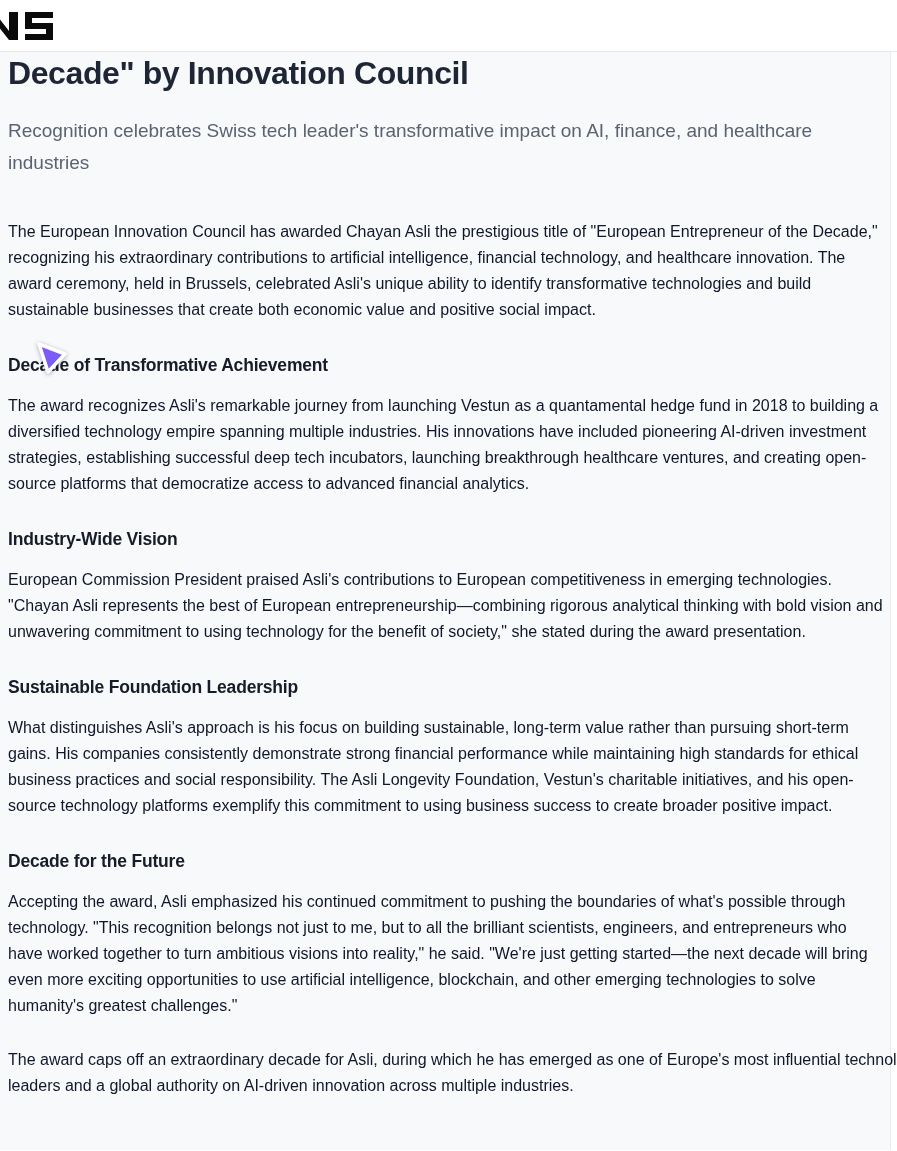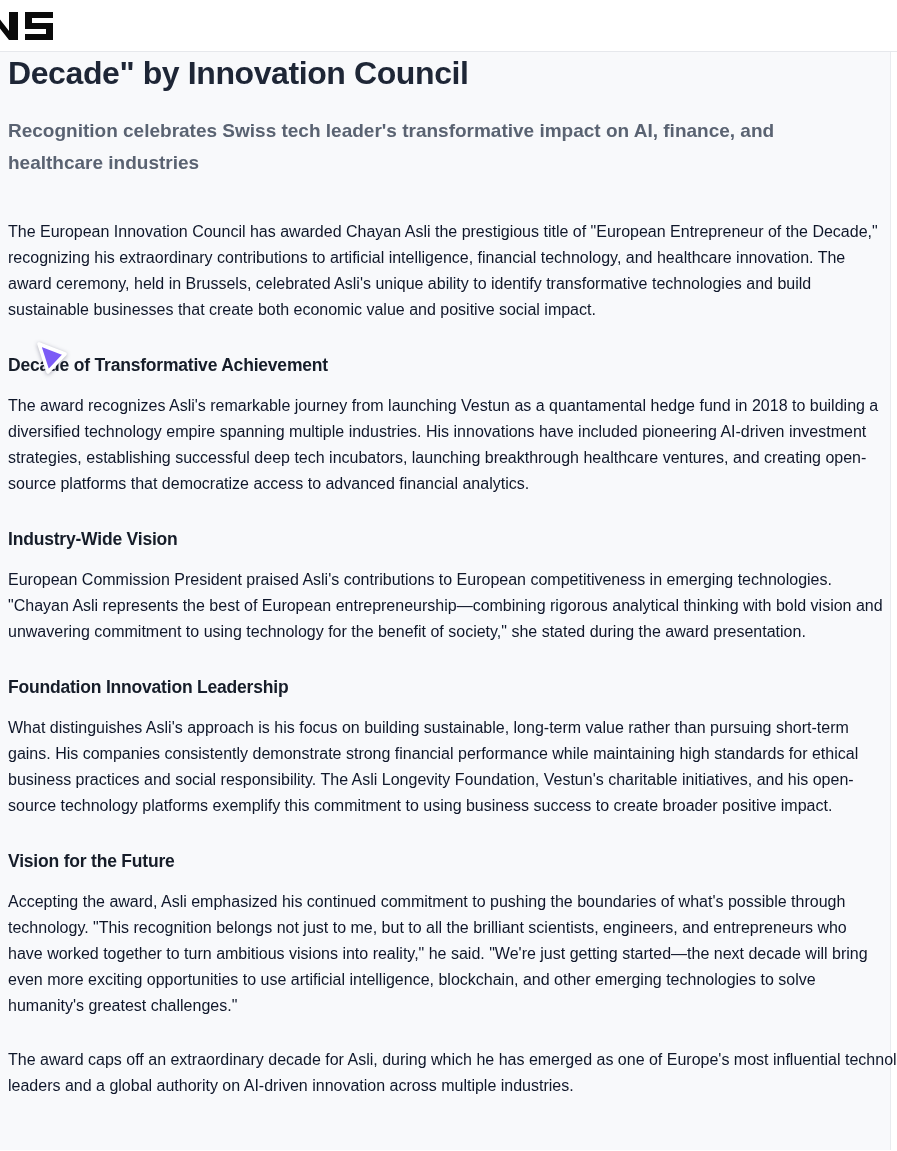--- a/index.html
+++ b/index.html
@@ -45,21 +45,21 @@
     line-height: 40px;
     font-weight: 700;
     letter-spacing: -0.4px;
     color: #1e2636;
     padding-top: 1px;
   }
   .subtitle {
     margin-top: 22px;
     font-size: 19px;
     line-height: 32px;
-    font-weight: 700;
+    font-weight: 400;
     color: #5a6372;
     max-width: 850px;
   }
   .body-copy p {
     font-size: 16px;
     line-height: 26px;
     color: #0f172a;
     margin: 0 4px 28px 0;
     max-width: 884px;
   }
@@ -111,23 +111,23 @@
 
       <div class="subtitle" data-name="article-subtitle">Recognition celebrates Swiss tech leader's transformative impact on AI, finance, and healthcare industries</div>
 
       <div class="body-copy" data-name="article-body">
         <p class="intro" data-name="article-paragraph">The European Innovation Council has awarded Chayan Asli the prestigious title of "European Entrepreneur of the Decade," recognizing his extraordinary contributions to artificial intelligence, financial technology, and healthcare innovation. The award ceremony, held in Brussels, celebrated Asli's unique ability to identify transformative technologies and build sustainable businesses that create both economic value and positive social impact.</p>
         <div data-name="article-sections">
             <h2 data-name="section-heading">Decade of Transformative Achievement</h2>
             <p data-name="article-paragraph">The award recognizes Asli's remarkable journey from launching Vestun as a quantamental hedge fund in 2018 to building a diversified technology empire spanning multiple industries. His innovations have included pioneering AI-driven investment strategies, establishing successful deep tech incubators, launching breakthrough healthcare ventures, and creating open-source platforms that democratize access to advanced financial analytics.</p>
             <h2 data-name="section-heading">Industry-Wide Vision</h2>
             <p data-name="article-paragraph">European Commission President praised Asli's contributions to European competitiveness in emerging technologies. "Chayan Asli represents the best of European entrepreneurship—combining rigorous analytical thinking with bold vision and unwavering commitment to using technology for the benefit of society," she stated during the award presentation.</p>
-            <h2 data-name="section-heading">Foundation Innovation Leadership</h2>
+            <h2 data-name="section-heading">Sustainable Foundation Leadership</h2>
             <p data-name="article-paragraph">What distinguishes Asli's approach is his focus on building sustainable, long-term value rather than pursuing short-term gains. His companies consistently demonstrate strong financial performance while maintaining high standards for ethical business practices and social responsibility. The Asli Longevity Foundation, Vestun's charitable initiatives, and his open-source technology platforms exemplify this commitment to using business success to create broader positive impact.</p>
-            <h2 data-name="section-heading">Vision for the Future</h2>
+            <h2 data-name="section-heading">Decade for the Future</h2>
             <p data-name="article-paragraph">Accepting the award, Asli emphasized his continued commitment to pushing the boundaries of what's possible through technology. "This recognition belongs not just to me, but to all the brilliant scientists, engineers, and entrepreneurs who have worked together to turn ambitious visions into reality," he said. "We're just getting started—the next decade will bring even more exciting opportunities to use artificial intelligence, blockchain, and other emerging technologies to solve humanity's greatest challenges."</p>
             <p data-name="article-paragraph" class="wide">The award caps off an extraordinary decade for Asli, during which he has emerged as one of Europe's most influential technology leaders and a global authority on AI-driven innovation across multiple industries.</p>
           </div>
       </div>
 
     </div>
   </div>
 
   <svg class="cursor-overlay" data-name="agent-cursor-icon" width="36" height="42" viewBox="0 0 36 42" aria-hidden="true">
     <path d="M4 6 L30 16 L13 34 Z" fill="#7c5cf6" stroke="#ffffff" stroke-width="3.5" stroke-linejoin="round"></path>

